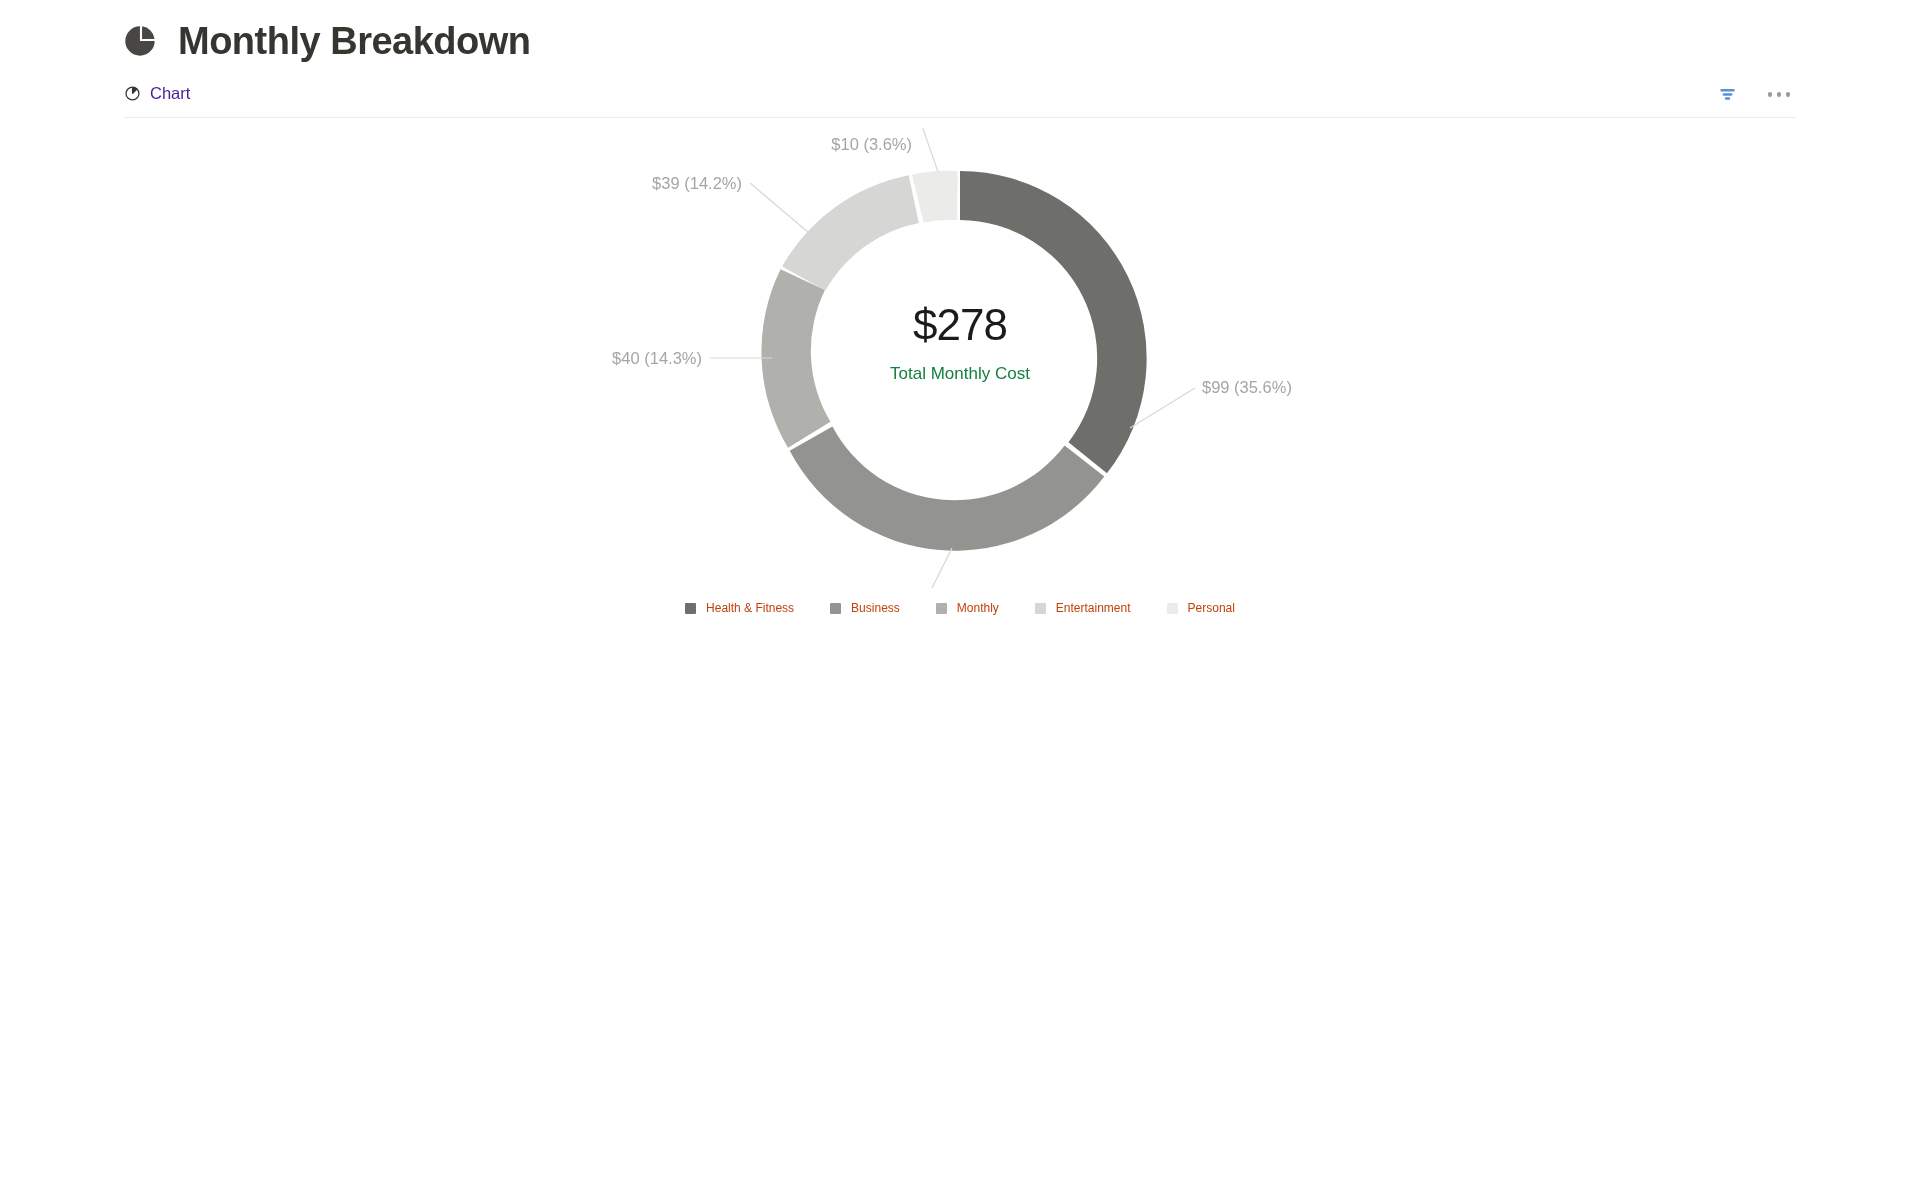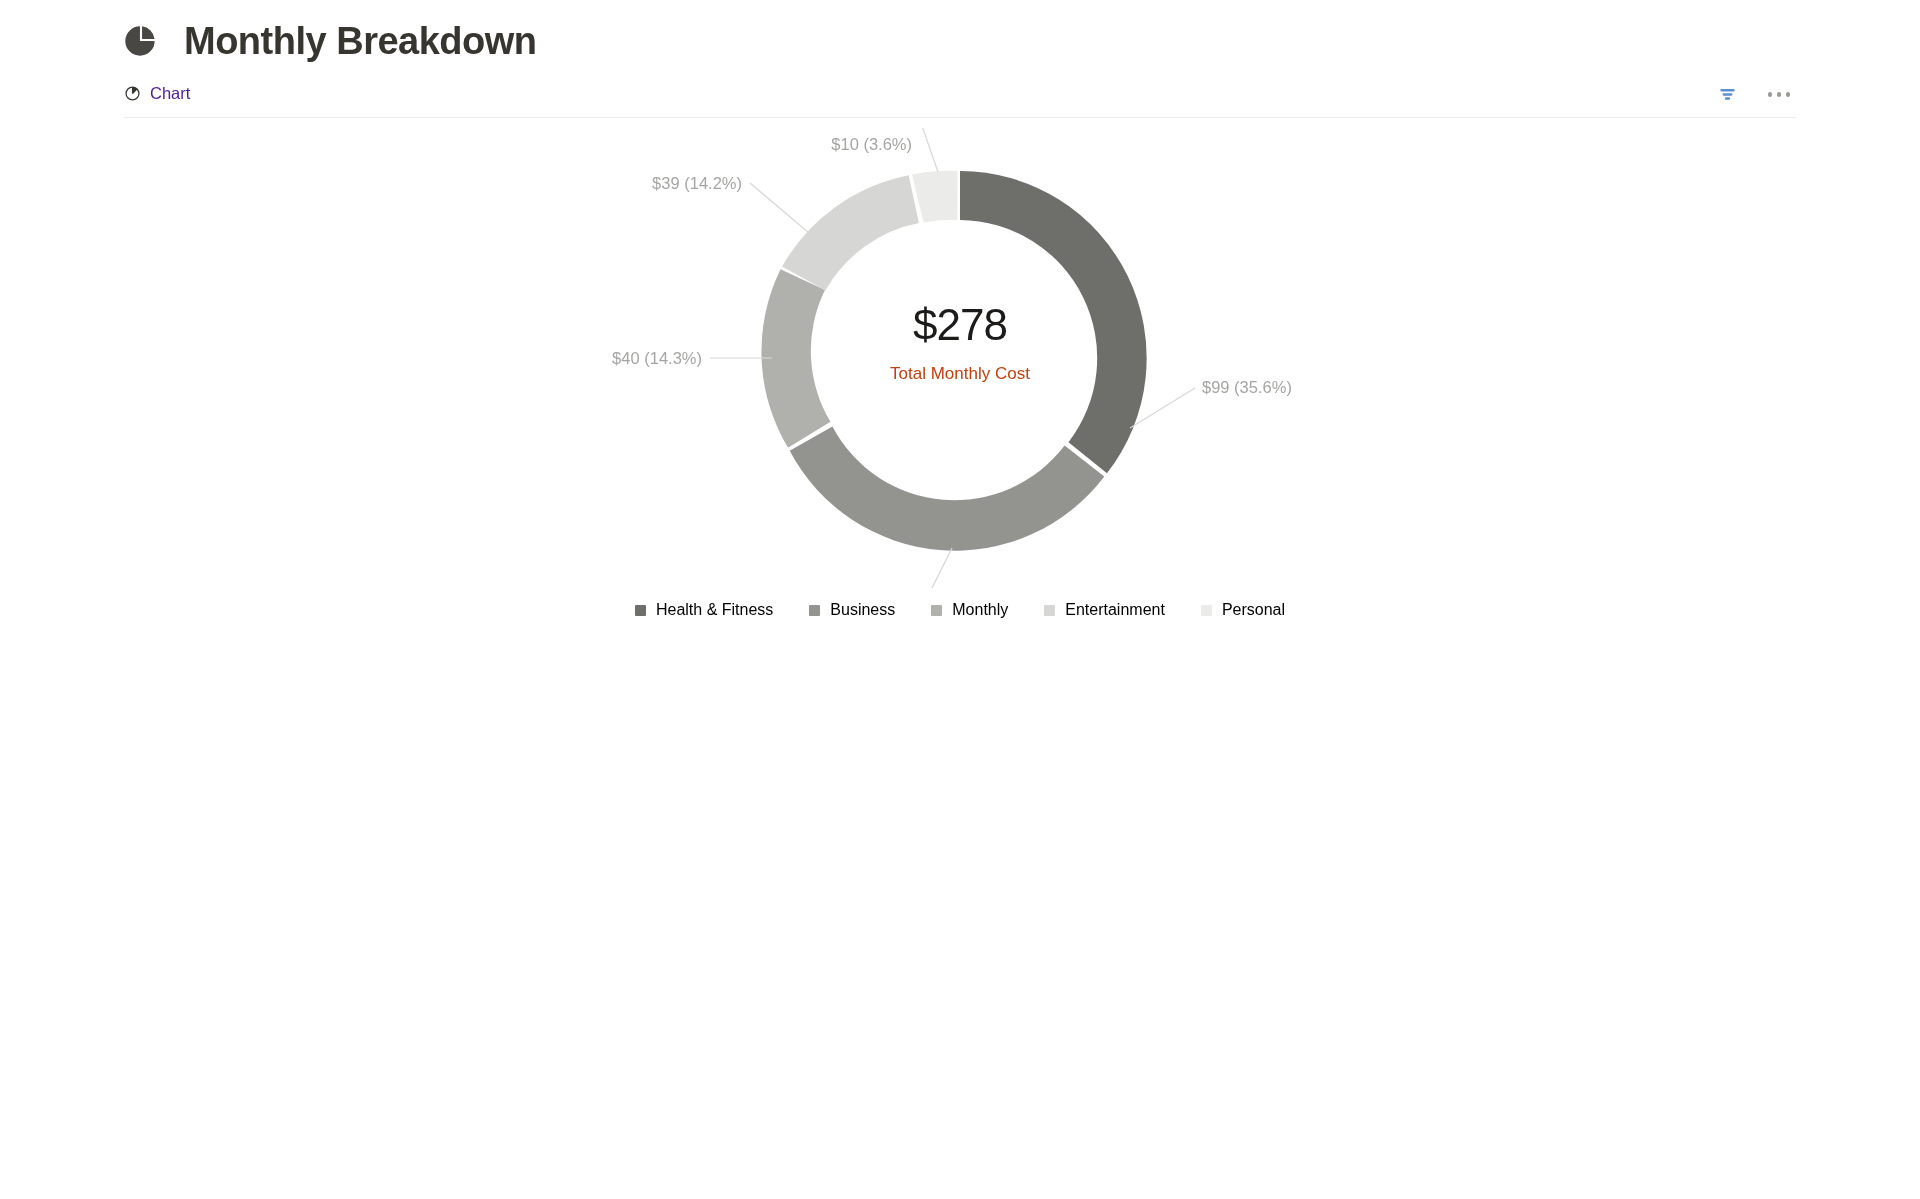--- a/index.html
+++ b/index.html
@@ -8,21 +8,21 @@
     height: 1199px;
     background: #ffffff;
     font-family: "Liberation Sans", sans-serif;
     overflow: hidden;
   }
   .page { position: relative; width: 1920px; height: 1199px; background:#fff; }
 
   
   .header-block { position: absolute; left: 124px; top: 0px; width: 1672px; }
 
-  .title-row { display:flex; align-items:center; gap:26px; padding-top:20px; height:62px; }
+  .title-row { display:flex; align-items:center; gap:20px; padding-top:20px; height:62px; }
   .title-icon { width: 34px; height: 34px; display:block; flex:0 0 auto; }
   .page-title {
     font-size: 38px;
     font-weight: 700;
     color: #37352f;
     letter-spacing: -0.5px;
     line-height: 1;
     white-space: nowrap;
   }
 
@@ -56,31 +56,31 @@
     position:absolute; left:50%; top:0; transform:translateX(-50%);
     width: 400px; text-align:center;
     pointer-events:none;
   }
   .center-amount {
     font-size: 44px; font-weight: 400; color: #1c1b19;
     line-height: 1; letter-spacing: -1px;
     margin-top: 175px;
   }
   .center-label {
-    font-size: 17px; color: #c2410c; margin-top: 18px; line-height:1;
+    font-size: 17px; color: #15803d; margin-top: 18px; line-height:1;
   }
 
   
   .legend {
     position:absolute; left:0; top: 474px; width:1672px;
     display:flex; align-items:center; justify-content:center; gap: 36px;
   }
   .legend-item { display:flex; align-items:center; gap: 10px; }
   .legend-swatch { width: 11px; height: 11px; display:block; flex:0 0 auto; border-radius:1px; }
-  .legend-label { font-size: 16px; color: #000000; white-space:nowrap; line-height:1; }
+  .legend-label { font-size: 12px; color: #c2410c; white-space:nowrap; line-height:1; }
 </style>
 </head>
 <body>
 
 <div class="page">
 
   <div class="header-block">
 
     <div class="title-row">
       <span class="title-icon">

